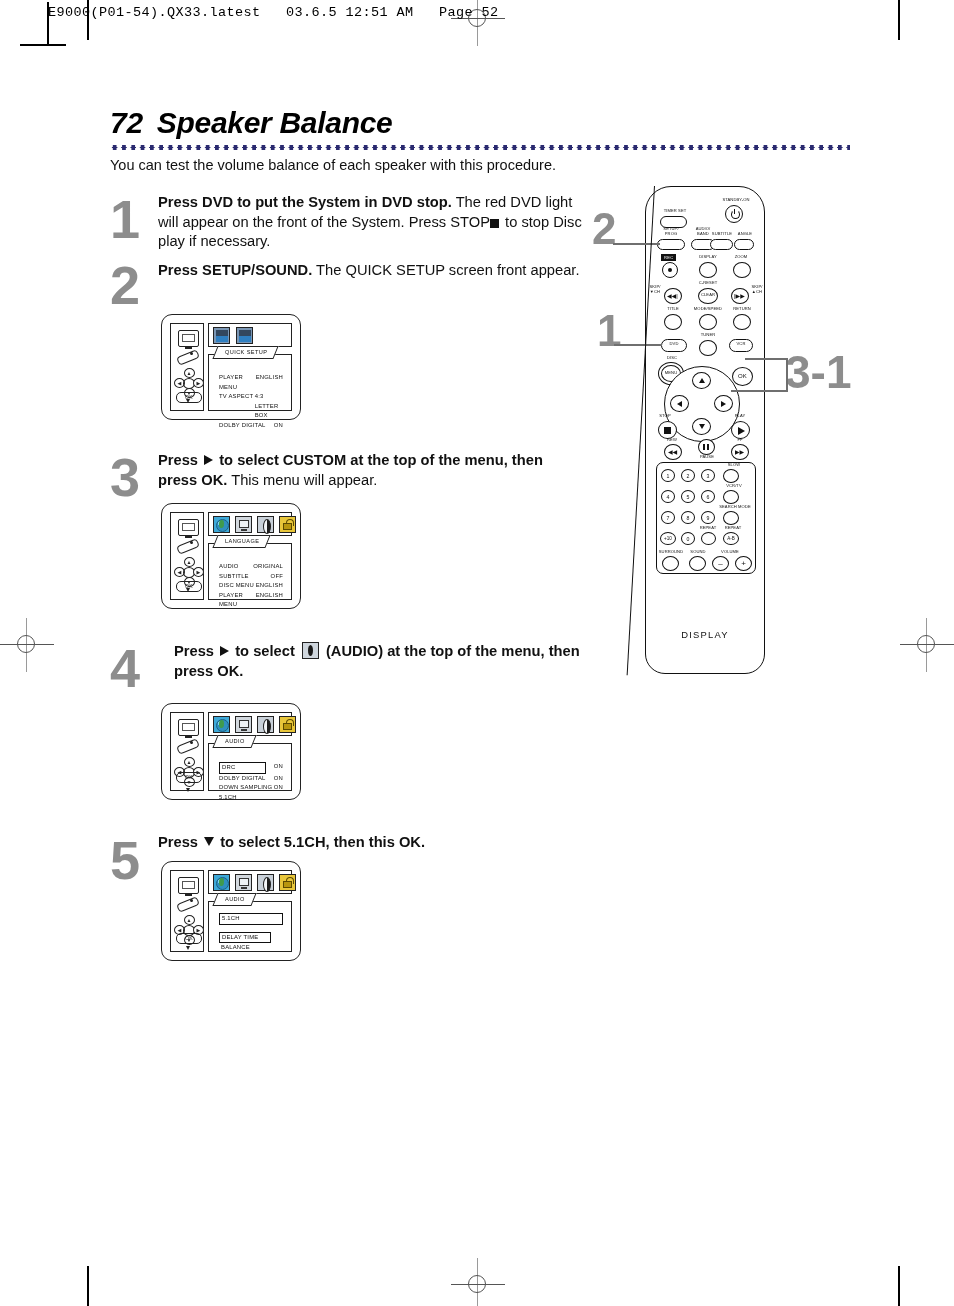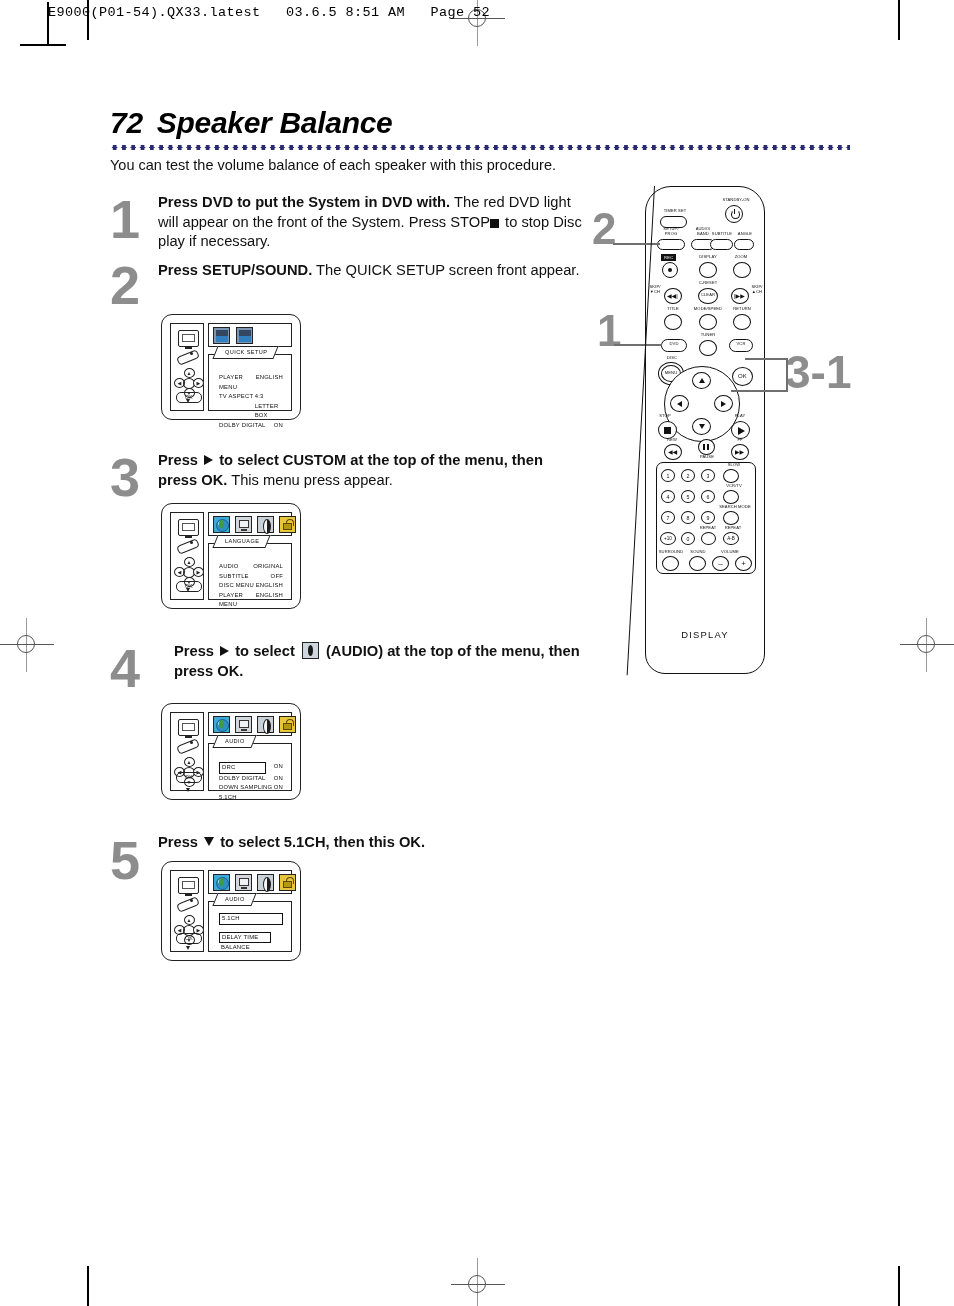--- a/index.html
+++ b/index.html
@@ -141,31 +141,31 @@
   <div class="vl"></div>
     <div class="hl"></div>
     <div class="ring"></div>
 </div>
 <div class="reg" style="left:451px;top:1258px;">
   <div class="vl"></div>
     <div class="hl"></div>
     <div class="ring"></div>
 </div>
 
-<div class="filehdr">E9000(P01-54).QX33.latest   03.6.5 8:51 AM   Page 52</div>
+<div class="filehdr">E9000(P01-54).QX33.latest   03.6.5 12:51 AM   Page 52</div>
 
 <div class="title">
   <span class="num">72</span><span>Speaker Balance</span>
 </div>
 <div class="dotrule"></div>
 <div class="intro">You can test the volume balance of each speaker with this procedure.</div>
 
 <div class="stepnum" style="left:110px;top:192px;">1</div>
 <div class="steptext" style="left:158px;top:193px;width:425px;">
-  <b>Press DVD to put the System in DVD with.</b><span> The red DVD light will appear on the front of the System. Press STOP</span><span class="sq"></span><span> to stop Disc play if necessary.</span>
+  <b>Press DVD to put the System in DVD stop.</b><span> The red DVD light will appear on the front of the System. Press STOP</span><span class="sq"></span><span> to stop Disc play if necessary.</span>
 </div>
 
 <div class="stepnum" style="left:110px;top:258px;">2</div>
 <div class="steptext" style="left:158px;top:261px;width:425px;">
   <b>Press SETUP/SOUND.</b><span> The QUICK SETUP screen front appear.</span>
 </div>
 
 <div class="osd" style="left:161px;top:314px;width:140px;height:106px;">
   <div class="osd-inner">
     <div class="side">
@@ -205,21 +205,21 @@
             <span class="k">DOLBY DIGITAL</span>
             <span>ON</span>
           </div>
       </div>
     </div>
   </div>
 </div>
 
 <div class="stepnum" style="left:110px;top:450px;">3</div>
 <div class="steptext" style="left:158px;top:451px;width:425px;">
-  <b>Press </b><span class="tri-r"></span><b> to select CUSTOM at the top of the menu, then press OK.</b><span> This menu press appear.</span>
+  <b>Press </b><span class="tri-r"></span><b> to select CUSTOM at the top of the menu, then press OK.</b><span> This menu will appear.</span>
 </div>
 
 <div class="osd" style="left:161px;top:503px;width:140px;height:106px;">
   <div class="osd-inner">
     <div class="side">
       <div class="tv"></div>
       <div class="rem">
           <i></i>
           <u></u>
         </div>

